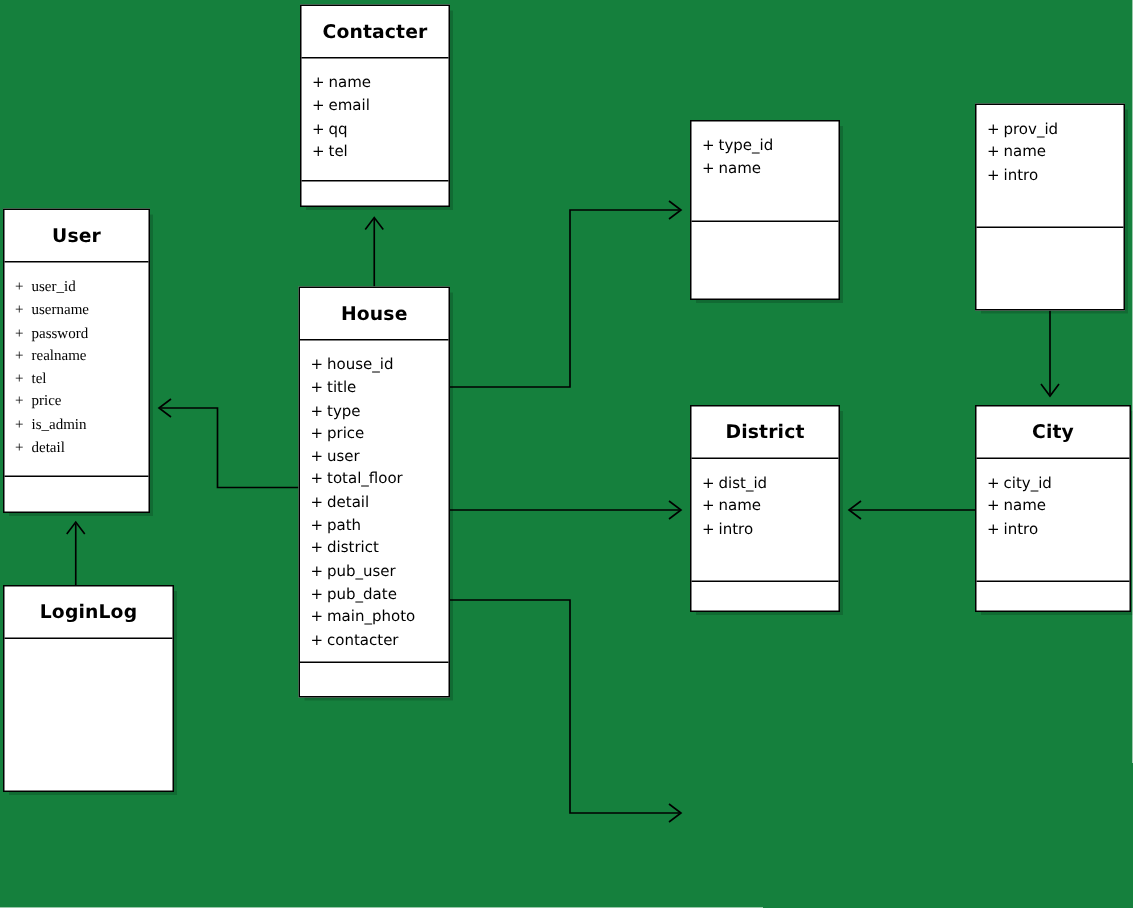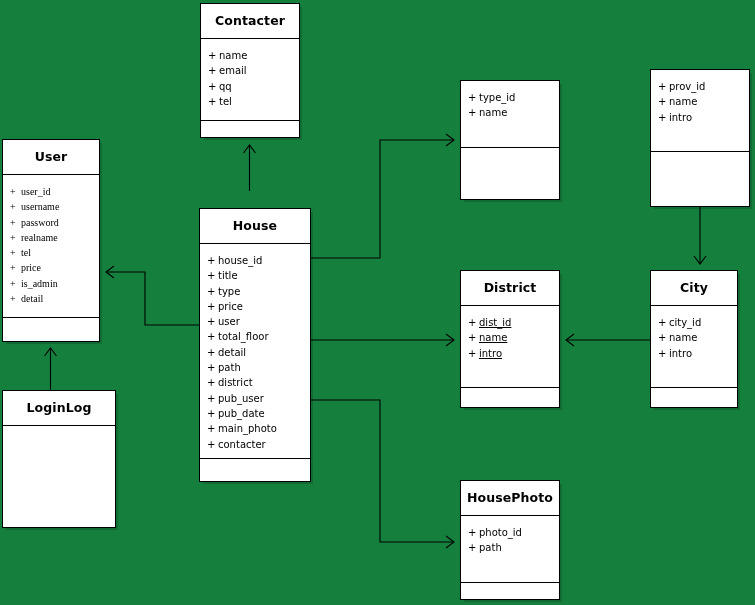--- a/index.html
+++ b/index.html
@@ -138,21 +138,21 @@
       <div class="uml-attr"><span class="vis">+</span><span>detail</span></div>
     </div>
     <div class="uml-methods"></div>
   </div>
 
   <div class="uml-class" style="left:2px; top:390px; width:114px; height:138px;">
     <div class="uml-title">LoginLog</div>
     <div class="uml-methods"></div>
   </div>
 
-  <div class="uml-class" style="left:199px; top:208px; width:112px; height:274px;">
+  <div class="uml-class" style="left:199px; top:191px; width:101px; height:274px;">
     <div class="uml-title">House</div>
     <div class="uml-attrs" style="height:215px;">
       <div class="uml-attr"><span class="vis">+</span><span>house_id</span></div>
       <div class="uml-attr"><span class="vis">+</span><span>title</span></div>
       <div class="uml-attr"><span class="vis">+</span><span>type</span></div>
       <div class="uml-attr"><span class="vis">+</span><span>price</span></div>
       <div class="uml-attr"><span class="vis">+</span><span>user</span></div>
       <div class="uml-attr"><span class="vis">+</span><span>total_floor</span></div>
       <div class="uml-attr"><span class="vis">+</span><span>detail</span></div>
       <div class="uml-attr"><span class="vis">+</span><span>path</span></div>
@@ -168,47 +168,39 @@
   <div class="uml-class" style="left:460px; top:80px; width:100px; height:120px;">
     <div class="uml-attrs" style="height:67px;">
       <div class="uml-attr"><span class="vis">+</span><span>type_id</span></div>
       <div class="uml-attr"><span class="vis">+</span><span>name</span></div>
     </div>
     <div class="uml-methods"></div>
   </div>
 
   <div class="uml-class" style="left:460px; top:270px; width:100px; height:138px;">
     <div class="uml-title">District</div>
-    <div class="uml-attrs" style="height:82px;text-decoration:underline;">
+    <div class="uml-attrs" style="height:82px;">
       <div class="uml-attr"><span class="vis">+</span><span>dist_id</span></div>
       <div class="uml-attr"><span class="vis">+</span><span>name</span></div>
       <div class="uml-attr"><span class="vis">+</span><span>intro</span></div>
     </div>
     <div class="uml-methods"></div>
   </div>
 
-  <div class="uml-class" style="left:460px; top:480px; width:100px; height:120px;">
-    <div class="uml-title">HousePhoto</div>
-    <div class="uml-attrs" style="height:67px;">
-      <div class="uml-attr"><span class="vis">+</span><span>photo_id</span></div>
-      <div class="uml-attr"><span class="vis">+</span><span>path</span></div>
-    </div>
-    <div class="uml-methods"></div>
-  </div>
 
   <div class="uml-class" style="left:650px; top:69px; width:100px; height:138px;">
     <div class="uml-attrs" style="height:82px;">
       <div class="uml-attr"><span class="vis">+</span><span>prov_id</span></div>
       <div class="uml-attr"><span class="vis">+</span><span>name</span></div>
       <div class="uml-attr"><span class="vis">+</span><span>intro</span></div>
     </div>
     <div class="uml-methods"></div>
   </div>
 
-  <div class="uml-class" style="left:650px; top:270px; width:88px; height:138px;">
+  <div class="uml-class" style="left:650px; top:270px; width:104px; height:138px;">
     <div class="uml-title">City</div>
     <div class="uml-attrs" style="height:82px;">
       <div class="uml-attr"><span class="vis">+</span><span>city_id</span></div>
       <div class="uml-attr"><span class="vis">+</span><span>name</span></div>
       <div class="uml-attr"><span class="vis">+</span><span>intro</span></div>
     </div>
     <div class="uml-methods"></div>
   </div>
 
 </div>

